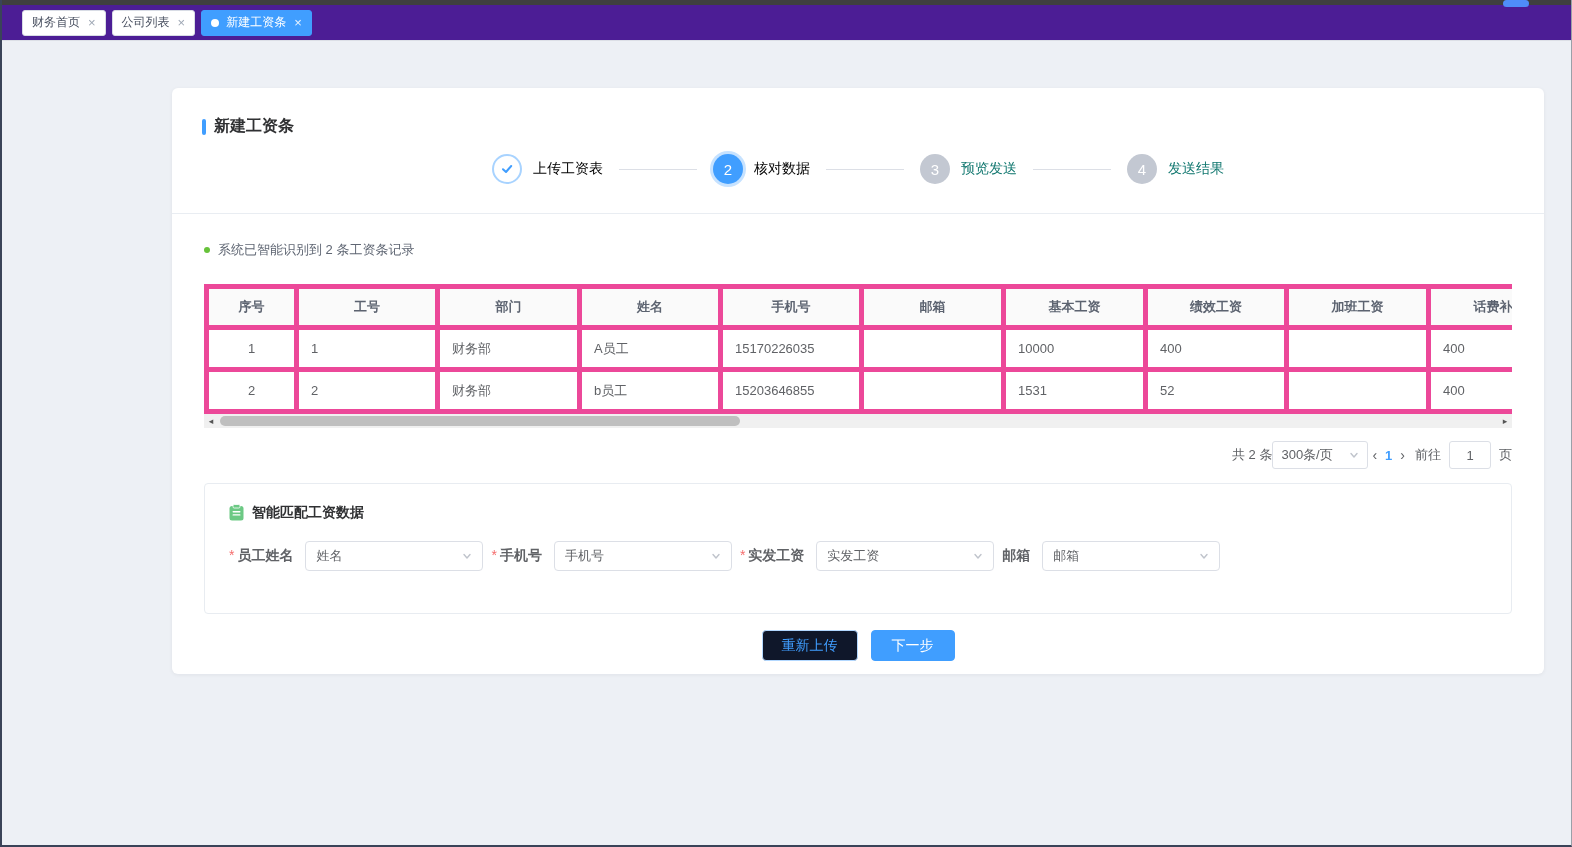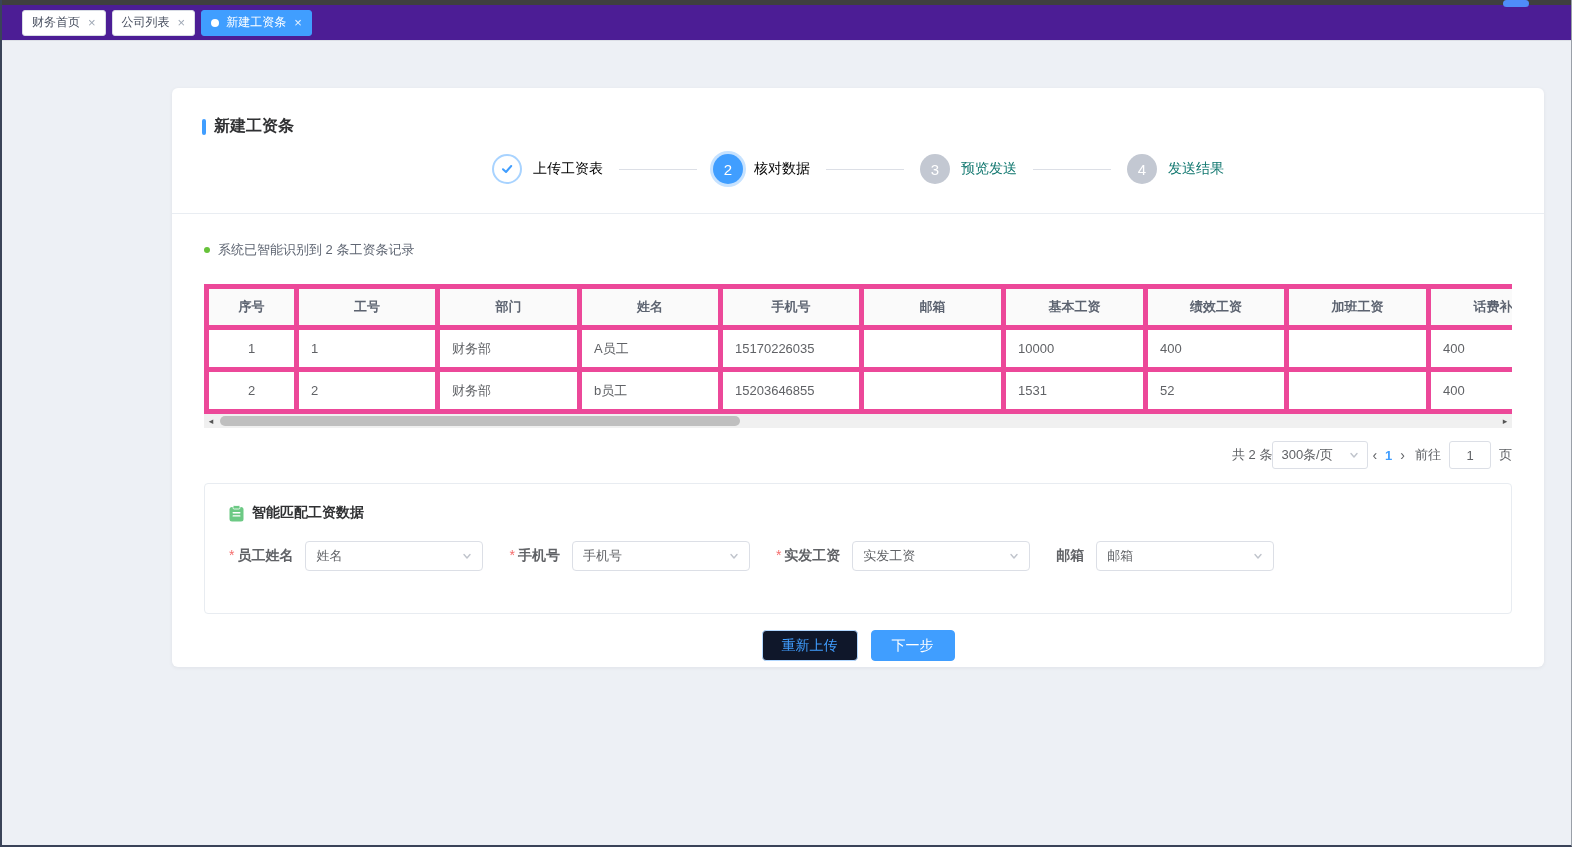--- a/index.html
+++ b/index.html
@@ -51,21 +51,21 @@
     display:flex; align-items:center; justify-content:center;
     font-size:15px; flex:0 0 auto;
   }
   .step.done .step-circle { background:#fff; border:2px solid #a8d3ff; }
   .step.active .step-circle { background:#409eff; color:#fff; box-shadow:0 0 0 3px #c6e2ff; }
   .step.pending .step-circle { background:#c3c8d2; color:#fff; }
   .step-label { margin-left:11px; font-size:14px; color:#000000; white-space:nowrap; }
   .step.pending .step-label { color:#0f766e; }
   .step-line { width:78px; height:1px; background:#dcdfe6; margin:0 16px; }
   
-  .card-body { padding:0 32px 6px; }
+  .card-body { padding:0 32px 13px; }
   .notice { margin:27px 0 25px; font-size:13px; color:#5f6673; display:flex; align-items:center; }
   .notice-dot { width:6px; height:6px; border-radius:50%; background:#67c23a; margin-right:8px; }
   
   .table-wrap { width:1308px; overflow:hidden; }
   table { width:1364px; table-layout:fixed; border-collapse:collapse; font-size:13px; }
   th, td { border:5px solid #ec4899; height:41px; padding:0 12px; color:#606266; background:#fff; }
   thead th { background:#fafafa; font-weight:bold; text-align:center; color:#5c6370; }
   tbody td { height:42px; text-align:left; }
   th:nth-child(1), td:nth-child(1) { text-align:center; }
   col.c1{width:90px} col.c2{width:141px} col.c3{width:142px} col.c4{width:141px} col.c5{width:141px}
@@ -80,23 +80,23 @@
   .pg-size {
     width:96px; height:28px; border:1px solid #dcdfe6; border-radius:3px;
     display:flex; align-items:center; justify-content:space-between; padding:0 8px; cursor:pointer; color:#606266;
   }
   .pg-arrow { color:#606266; font-size:14px; cursor:pointer; padding:0 4px; }
   .pg-current { color:#409eff; font-weight:bold; cursor:default; padding:0 4px; }
   .pg-goto { display:flex; align-items:center; gap:8px; margin-left:6px; }
   .pg-input { width:42px; height:28px; border:1px solid #dcdfe6; border-radius:3px; text-align:center; font-size:13px; color:#606266; outline:none; font-family:inherit; }
   
   .match-box { width:1308px; margin-top:14px; border:1px solid #e8ecf1; border-radius:4px; padding:20px 24px 42px; }
-  .match-title { display:flex; align-items:flex-end; font-size:14px; font-weight:bold; color:#303133; }
+  .match-title { display:flex; align-items:flex-start; font-size:14px; font-weight:bold; color:#303133; }
   .match-title svg { margin-right:8px; }
-  .match-form { display:flex; align-items:center; margin-top:19px; gap:26px; }
+  .match-form { display:flex; align-items:center; margin-top:19px; gap:8px; }
   .field { display:flex; align-items:center; }
   .field-label { font-size:14px; font-weight:bold; color:#606266; margin-right:12px; white-space:nowrap; }
   .req { color:#f56c6c; margin-right:3px; font-weight:normal; }
   .select {
     width:178px; height:30px; border:1px solid #dcdfe6; border-radius:4px;
     display:flex; align-items:center; justify-content:space-between;
     padding:0 10px; font-size:13px; color:#606266; cursor:pointer; background:#fff;
   }
   
   .actions { margin-top:16px; display:flex; justify-content:center; gap:13px; }

